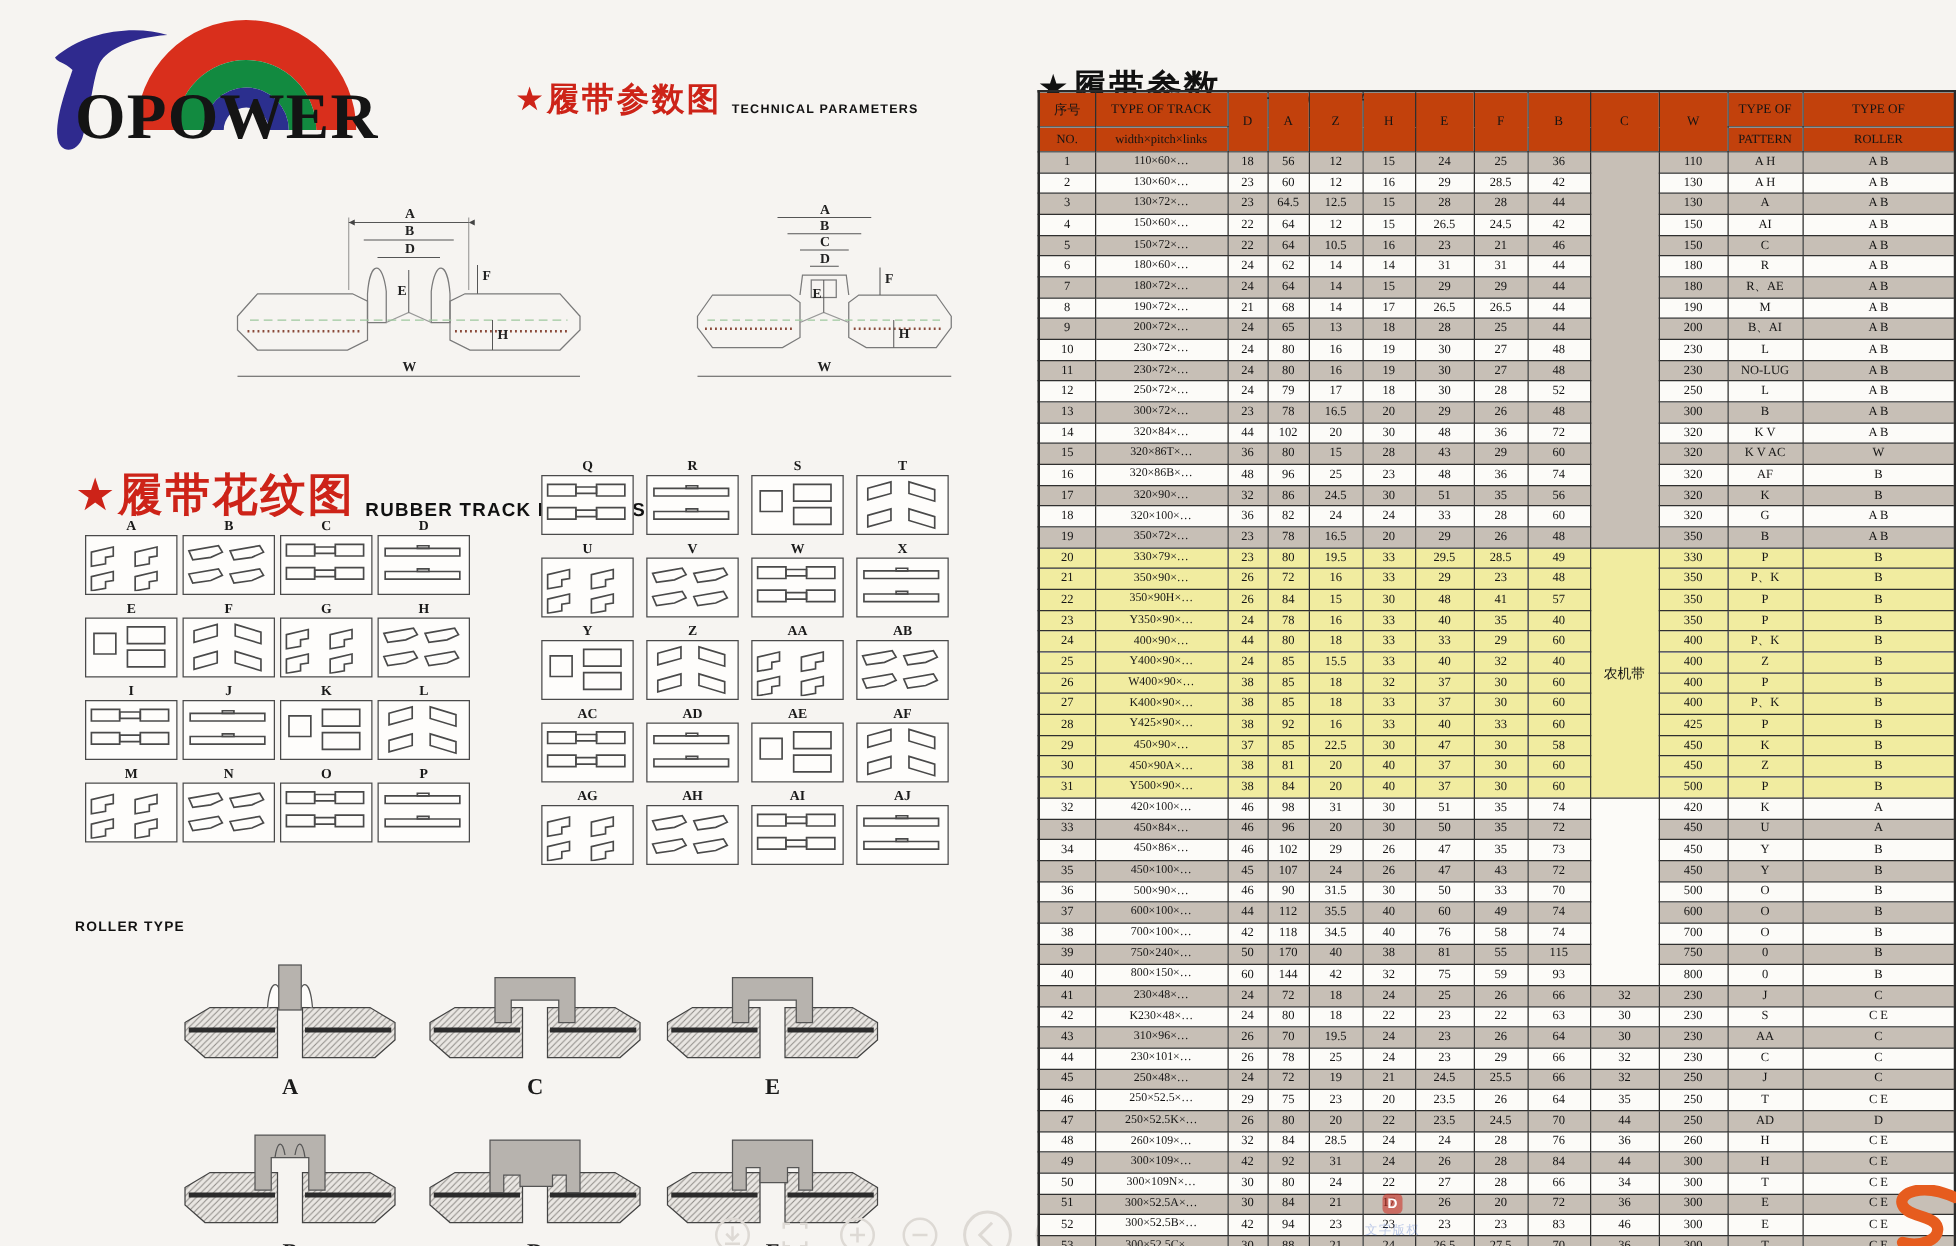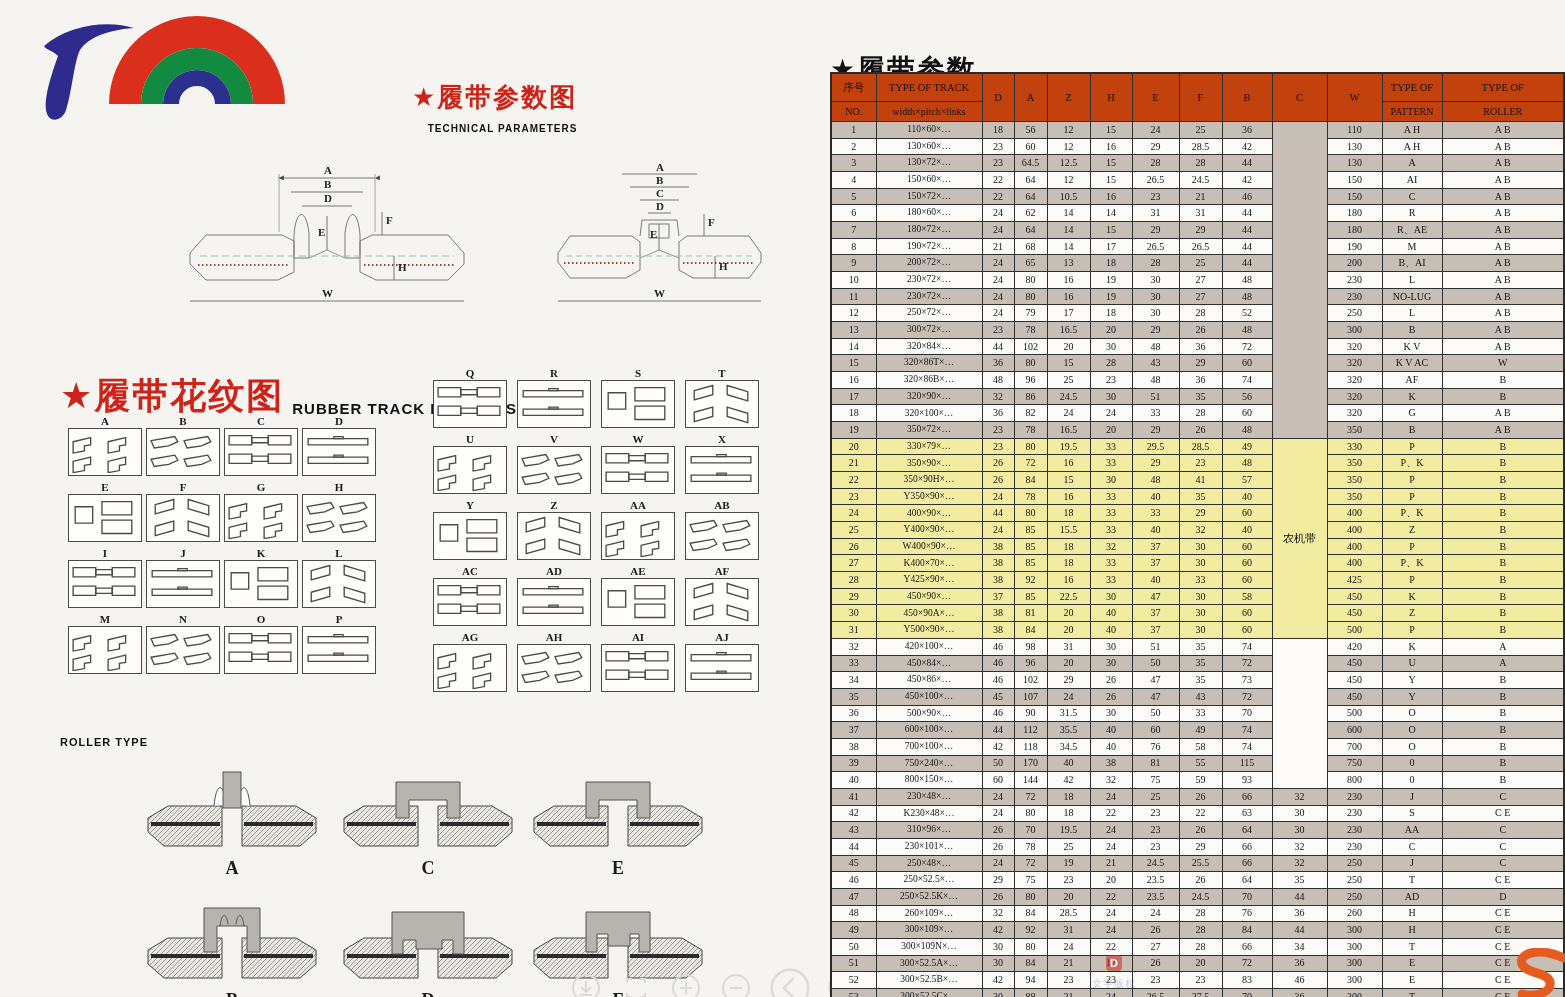--- a/index.html
+++ b/index.html
@@ -12,21 +12,21 @@
   .logo-word{position:absolute;left:46px;top:58px;font-family:"Liberation Serif",serif;
              font-weight:bold;font-size:52px;letter-spacing:1px;color:#141414;}
 
   
   .sec-title{display:flex;align-items:flex-end;gap:8px;white-space:nowrap;}
   .sec-zh{font-weight:bold;letter-spacing:2px;font-family:"DejaVu Sans",sans-serif;}
   .red .sec-zh{color:#cd2318;}
   .blk .sec-zh{color:#111;}
   .sec-en{font-family:"Liberation Sans",sans-serif;font-weight:bold;color:#111;
           letter-spacing:1px;padding-bottom:4px;}
-  .t-paramfig{left:412px;top:80px;flex-direction:column;}  .t-paramfig .sec-zh{font-size:26px;} .t-paramfig .sec-en{font-size:10px;}
+  .t-paramfig{left:412px;top:62px;}  .t-paramfig .sec-zh{font-size:26px;} .t-paramfig .sec-en{font-size:10px;}
   .t-patterns{left:60px;top:372px;}  .t-patterns .sec-zh{font-size:36px;} .t-patterns .sec-en{font-size:15px;}
   .t-rollers{left:60px;top:736px;}   .t-rollers .sec-zh{font-size:28px;}  .t-rollers .sec-en{font-size:11px;}
   .t-table{left:830px;top:22px;margin-top:29px;}     .t-table .sec-zh{font-size:28px;}    .t-table .sec-en{font-size:11px;}
 
   
   .xsec{stroke:#7a7a7a;}
   .dim{stroke:#555;stroke-width:0.8;}
   .dimtxt{font:600 11px "Liberation Serif",serif;fill:#222;}
 
   
@@ -83,20 +83,21 @@
   </defs>
 </svg>
 
 <div class="abs logo">
   <svg width="440" height="120" viewBox="0 0 440 120">
     <path d="M95,98 A88,88 0 0 1 271,98 L239,98 A56,56 0 0 0 127,98 Z" fill="#d92f1c"></path>
     <path d="M127,98 A56,56 0 0 1 239,98 L217,98 A34,34 0 0 0 149,98 Z" fill="#128a40"></path>
     <path d="M149,98 A34,34 0 0 1 217,98 L201,98 A18,18 0 0 0 165,98 Z" fill="#2b2f8e"></path>
     <path d="M30,40 C55,18 95,14 120,22 C90,24 72,34 66,44 C60,56 58,86 52,104 C48,116 34,118 32,104 C30,88 40,62 44,50 C38,44 32,44 30,40 Z" fill="#2f2a8e"></path>
   </svg>
+  <div class="logo-word">OPOWER</div>
 </div>
 
 <div class="abs sec-title red t-paramfig">
   <span class="sec-zh">★履带参数图</span>
   <span class="sec-en">TECHNICAL PARAMETERS</span>
 </div>
 <div class="abs sec-title red t-patterns">
   <span class="sec-zh">★履带花纹图</span>
   <span class="sec-en">RUBBER TRACK PATTERNS</span>
 </div>
@@ -1108,21 +1109,21 @@
           <td>32</td>
           <td>37</td>
           <td>30</td>
           <td>60</td>
           <td>400</td>
           <td>P</td>
           <td>B</td>
         </tr>
         <tr class="yrow">
           <td>27</td>
-          <td class="c-type">K400×70×…</td>
+          <td class="c-type">K400×90×…</td>
           <td>38</td>
           <td>85</td>
           <td>18</td>
           <td>33</td>
           <td>37</td>
           <td>30</td>
           <td>60</td>
           <td>400</td>
           <td>P、K</td>
           <td>B</td>

